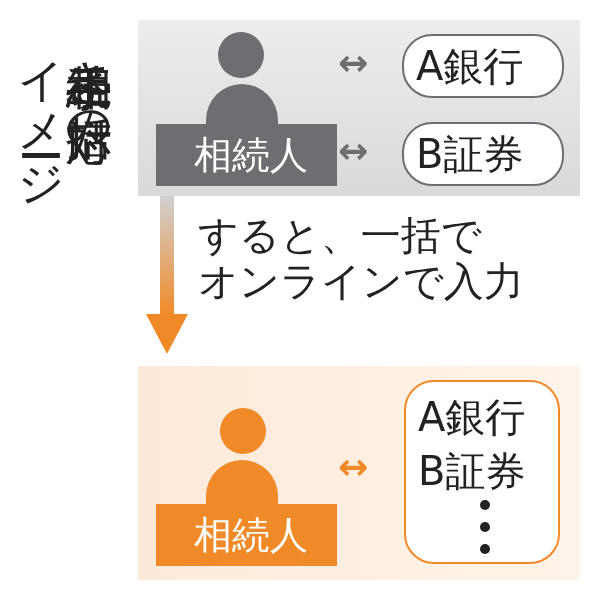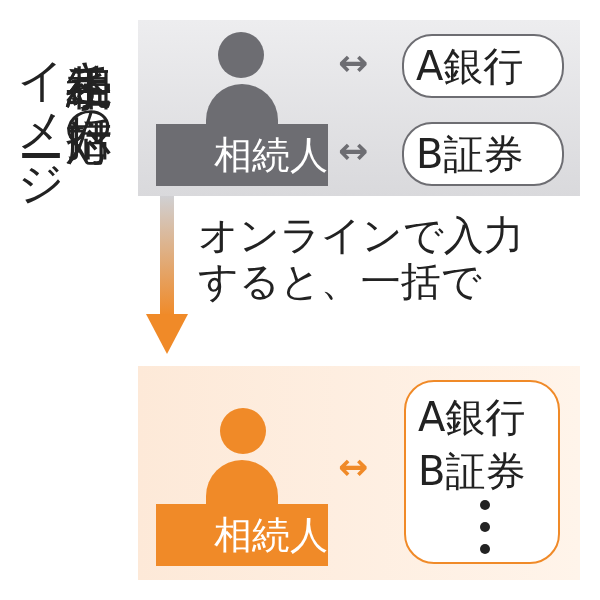--- a/index.html
+++ b/index.html
@@ -8,21 +8,21 @@
   .vtitle { position:absolute; top:28px; writing-mode:vertical-rl;
             font-size:46px; line-height:48px; font-weight:500; color:#222; }
   #vt1 { left:66px; }
   #vt2 { left:18px; }
   .panel-top { position:absolute; left:138px; top:20px; width:442px; height:176px;
                background:linear-gradient(#ededef,#d9d9dc); }
   .panel-bot { position:absolute; left:138px; top:366px; width:442px; height:214px;
                background:linear-gradient(90deg,#fde9d8,#fff4ea); }
   .head { position:absolute; border-radius:50%; }
   .body { position:absolute; border-radius:60px 60px 0 0; }
-  .label-box { position:absolute; color:#fff; font-size:38px; text-align:right; font-weight:500; }
+  .label-box { position:absolute; color:#fff; font-size:38px; text-align:center; font-weight:500;padding-left:9px; }
   .gray .head, .gray .body, .gray .label-box { background:#6d6d72; }
   .orange .head, .orange .body, .orange .label-box { background:#f08a28; }
   .arrow-lr { position:absolute; font-size:36px; font-weight:bold; }
   .box { position:absolute; background:#fff; font-size:40px; color:#222;border-radius:30px; }
   .box-top { border:2px solid #6d6d72; width:146px; height:60px; line-height:60px; padding-left:12px; }
   .box-bot { border:2px solid #f08a28; left:404px; top:380px; width:156px; height:184px; padding:8px 0 0 12px; box-sizing:border-box; }
   .dot { width:10px; height:10px; border-radius:50%; background:#222; position:absolute; left:74px; }
   .down-line { position:absolute; left:160px; top:196px; width:14px; height:120px;
                background:linear-gradient(#d0d0d3,#f08a28); }
   .down-head { position:absolute; left:146px; top:314px; width:0; height:0;
@@ -42,22 +42,22 @@
   <div class="label-box" style="left:156px;top:124px;width:172px;height:62px;line-height:62px;">相続人</div>
 </div>
 <div class="arrow-lr" style="left:338px;top:42px;color:#6d6d72;">↔</div>
 <div class="arrow-lr" style="left:338px;top:130px;color:#6d6d72;">↔</div>
 <div class="box box-top" style="left:402px;top:34px;">A銀行</div>
 <div class="box box-top" style="left:402px;top:122px;">B証券</div>
 
 <div class="down-line"></div>
 <div class="down-head"></div>
 <div class="caption">
+  <div>すると、一括で</div>
   <div>オンラインで入力</div>
-  <div>すると、一括で</div>
 </div>
 
 <div class="panel-bot"></div>
 <div class="orange">
   <div class="head" style="left:220px;top:408px;width:46px;height:46px;"></div>
   <div class="body" style="left:206px;top:460px;width:72px;height:44px;"></div>
   <div class="label-box" style="left:156px;top:504px;width:172px;height:62px;line-height:62px;">相続人</div>
 </div>
 <div class="arrow-lr" style="left:338px;top:446px;color:#f08a28;">↔</div>
 <div class="box box-bot">

